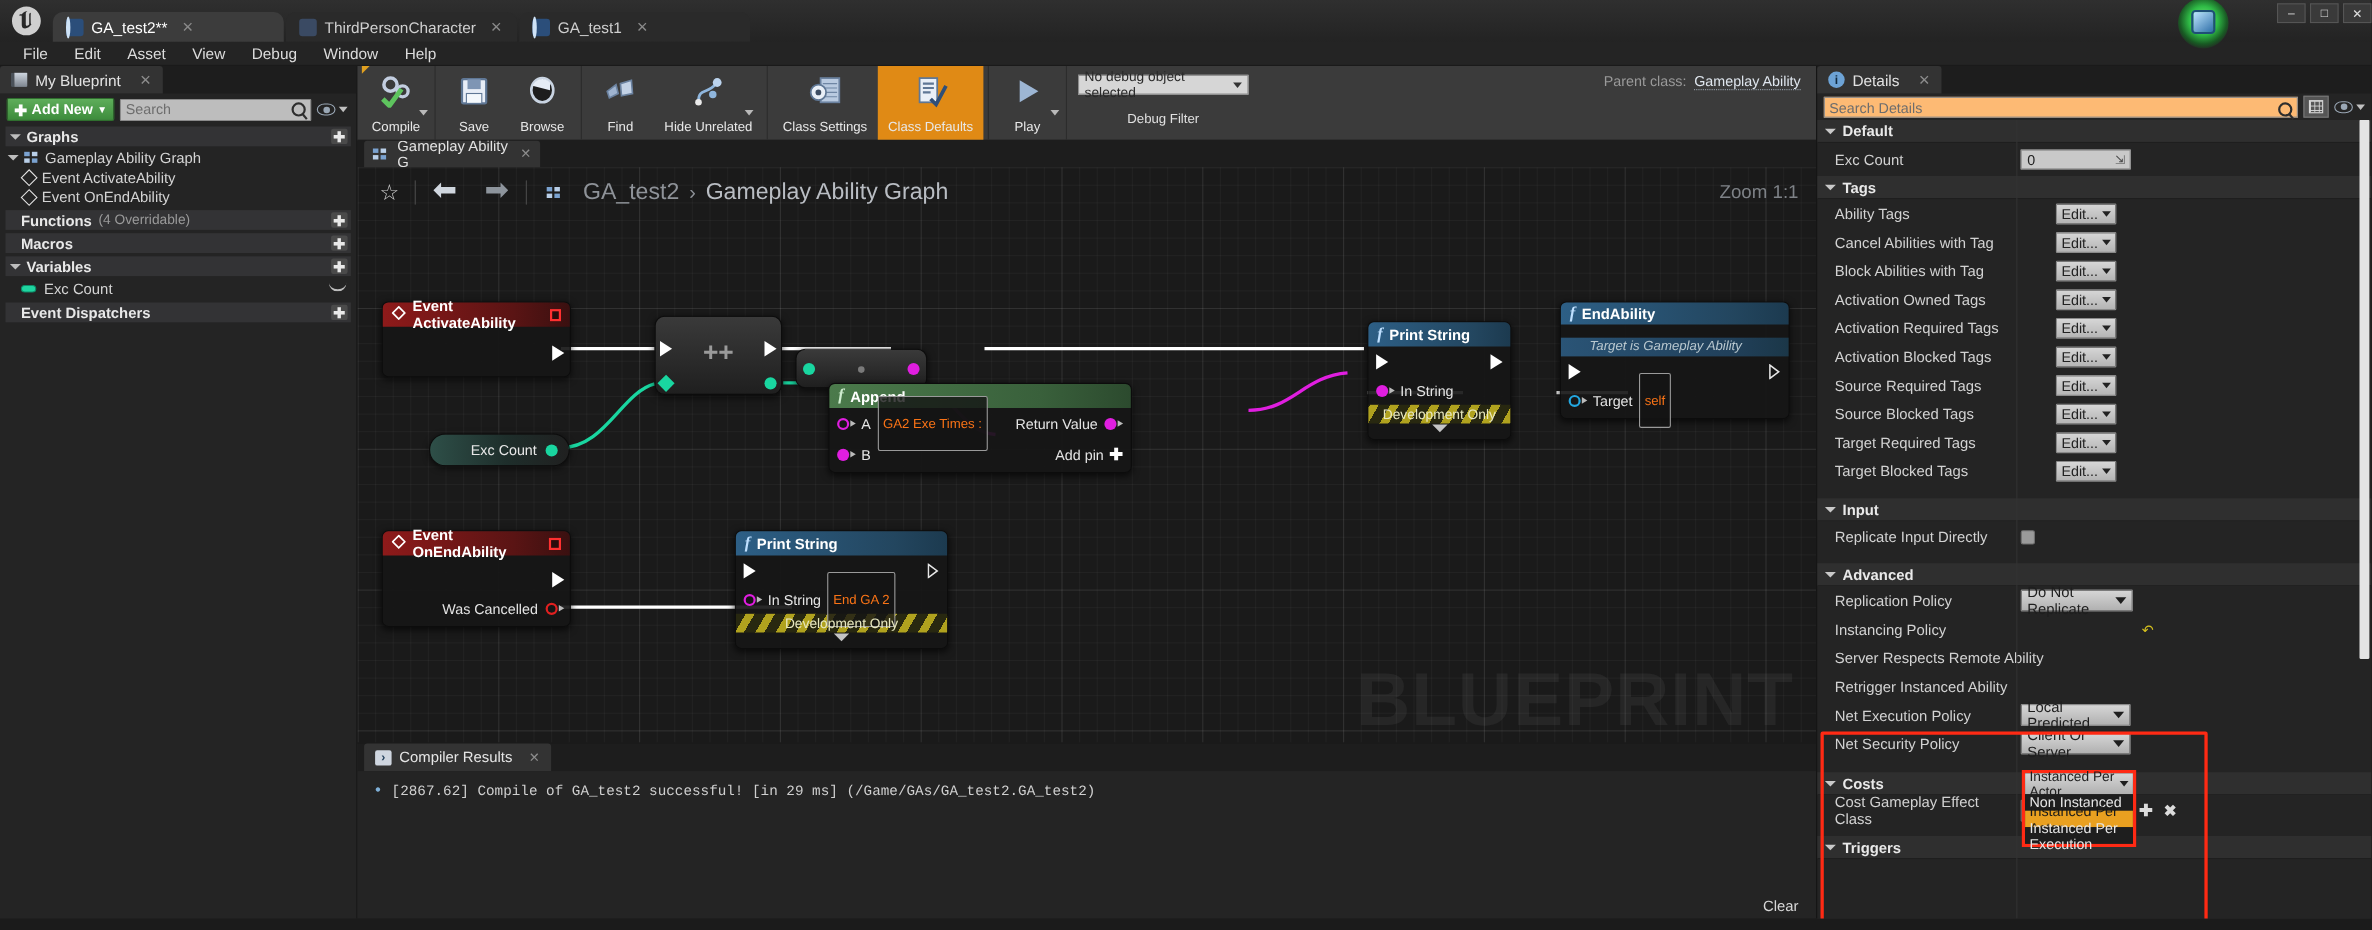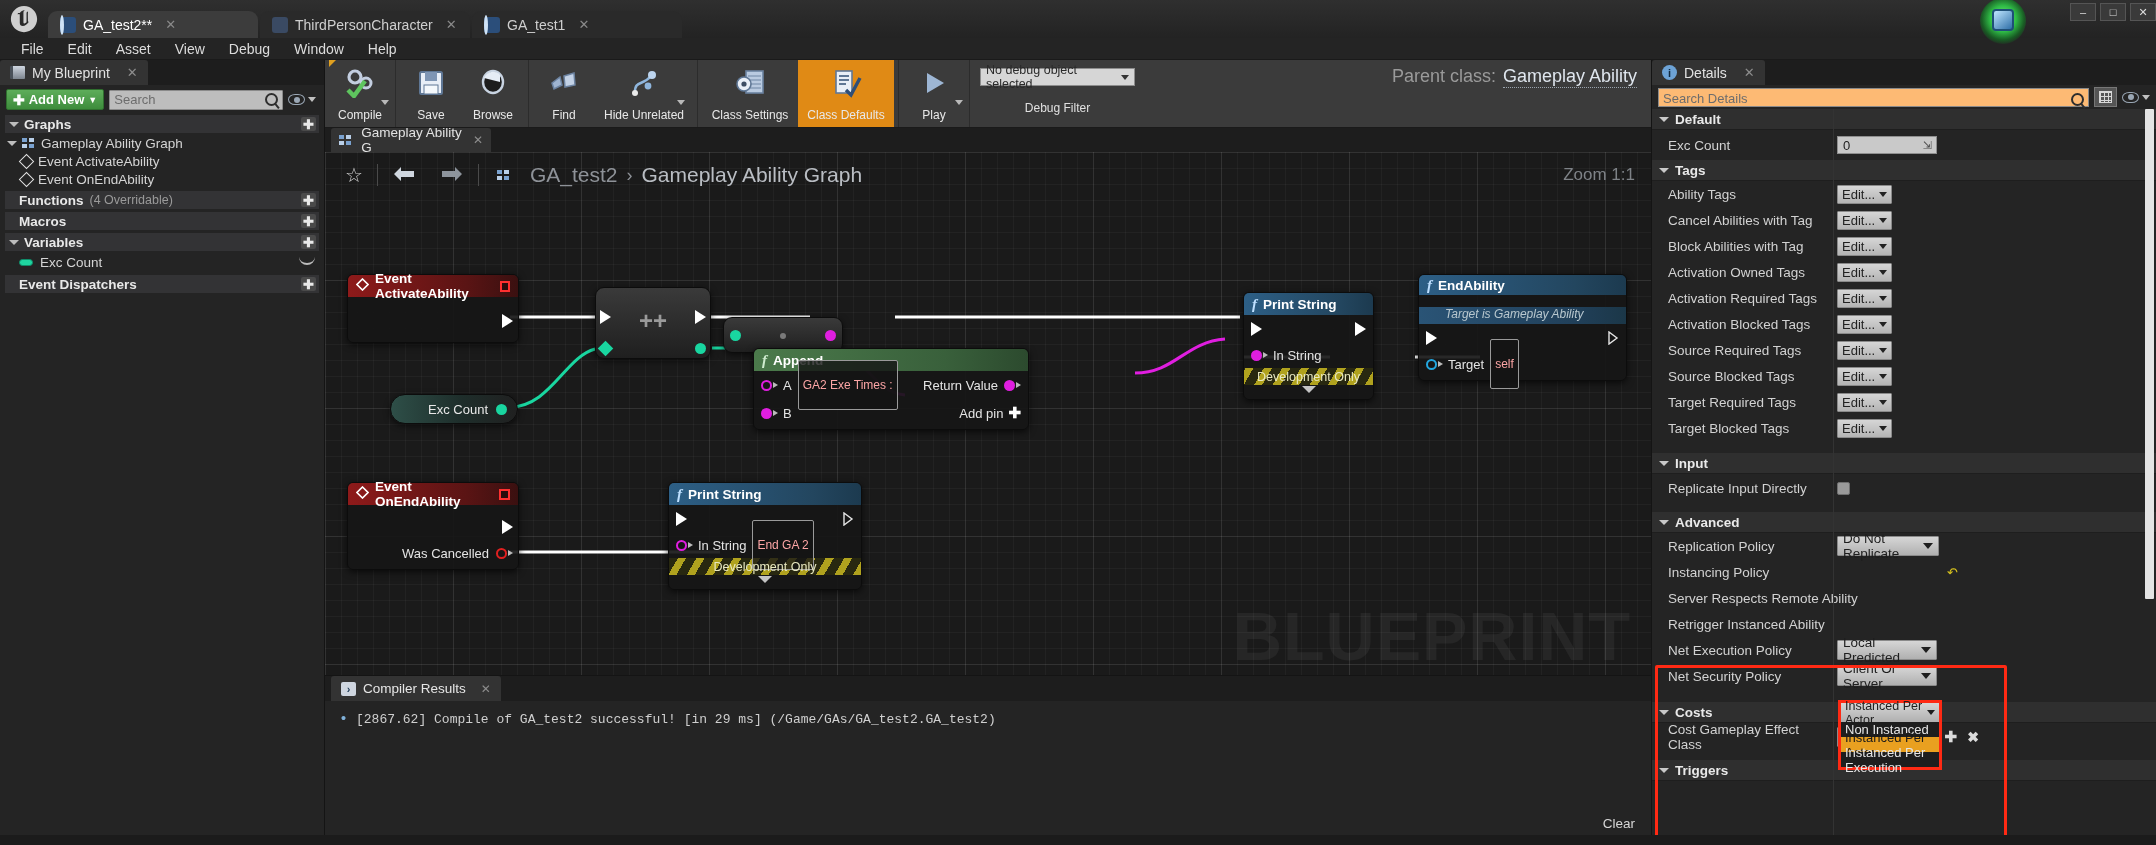--- a/index.html
+++ b/index.html
@@ -109,21 +109,21 @@
               border-left:4px solid transparent;border-right:4px solid transparent;border-top:5px solid #b9b9b9;}
   .corner-orange { position:absolute; left:0; top:0; width:0;height:0;
                    border-top:7px solid #e0a020; border-right:7px solid transparent; }
   .debugbox { display:flex; flex-direction:column; align-items:center; justify-content:flex-start;
               padding:8px 10px 0 10px; }
   .debugsel { width:155px; height:18px; background:#d6d6d6; border:1px solid #8d8d8d; color:#2a2a2a;
               font-size:12.5px; display:flex; align-items:center; padding:0 5px; }
   .debugsel .c { margin-left:auto; border-left:4px solid transparent;border-right:4px solid transparent;
                  border-top:5px solid #333; }
   .debuglabel { font-size:12px; color:#e0e0e0; margin-top:15px; }
-  .parentclass { margin-left:auto; display:flex; align-items:flex-start; padding:6px 14px 0 0; font-size:18px; }
+  .parentclass { margin-left:auto; display:flex; align-items:flex-start; padding:6px 14px 0 0; font-size:13px; }
 
   
   .graphtabrow { height:24px; background:#1d1d1d; display:flex; align-items:flex-end; padding-left:6px; }
   .gtab { height:24px; background:#333; display:flex; align-items:center; gap:4px; padding:0 8px;
           font-size:13.5px; color:#e2e2e2; border-radius:3px 3px 0 0; max-width:160px; overflow:hidden; }
 
   
   .graphwrap { flex:1 1 auto; position:relative; overflow:hidden; min-height:0;
                background:#1a1a1a; }
   .grid { position:absolute; inset:0;
@@ -159,21 +159,21 @@
   .prow { display:flex; align-items:center; height:20px; padding:0 7px; font-size:13px; color:#e4e4e4; }
   .prow .sp { flex:1; }
   .exec-out { width:0;height:0;border-left:11px solid #fff;border-top:7px solid transparent;
               border-bottom:7px solid transparent; }
   .exec-hollow { width:11px; height:14px; }
   .dot { width:11px;height:11px;border-radius:50%; }
   .dot.magenta{background:#e01ee0;} .dot.teal{background:#19d6a0;}
   .ring { width:11px;height:11px;border-radius:50%;border:2.5px solid #e01ee0; box-sizing:border-box;}
   .ring.red{border-color:#e02020;} .ring.cyan{border-color:#23a7e0;}
   .arrowtip { width:0;height:0;border-left:5px solid #bbb;border-top:3px solid transparent;border-bottom:3px solid transparent; margin-left:1px;}
-  .valuebox { background:rgba(20,20,20,.8); border:1px solid #9a9a9a; color:#fca5a5; font-size:12px;
+  .valuebox { background:rgba(20,20,20,.8); border:1px solid #9a9a9a; color:#f97316; font-size:12px;
               padding:17px 4px; border-radius:2px; margin-left:6px; }
   .devonly { height:17px; margin-top:3px; font-size:12.5px; color:#e8e8c0; display:flex;
              align-items:center; justify-content:center;
              background:repeating-linear-gradient(-60deg,#b0a21e 0px,#b0a21e 7px,#282810 7px,#282810 16px); }
   .collapse-tri { display:flex; justify-content:center; padding-top:1px; }
   .collapse-tri i { width:0;height:0;border-left:7px solid transparent;border-right:7px solid transparent;
                     border-top:7px solid #c4c4c4; }
   .redsq { width:11px;height:11px;border:2px solid #ff3030; background:#2a0c0c; margin-left:auto; }
   .varnode { position:absolute; height:30px; border-radius:15px;
              background:linear-gradient(90deg,#2e4f48,#1e2e2b 55%,#202020);
@@ -218,21 +218,21 @@
   .dsection .tri { width:0;height:0;border-left:5px solid transparent;border-right:5px solid transparent;
                    border-top:5px solid #c9c9c9; margin-right:6px; }
   .drow { height:27px; display:flex; align-items:center; font-size:13.5px; color:#d2d2d2; }
   .drow .lbl { width:180px; flex:0 0 180px; padding-left:16px; }
   .drow .val { flex:1; display:flex; align-items:center; padding-left:5px; }
   .divider-col { position:absolute; left:181px; top:0; bottom:0; width:1px; background:#333; }
   .numfield { width:100px; height:18px; background:#c9c9c9; border:1px solid #8f8f8f; color:#222;
               font-size:13px; display:flex; align-items:center; padding:0 5px; position:relative; }
   .numfield .spin { position:absolute; right:4px; color:#4a4a4a; font-size:11px; }
   .editbtn { height:19px; min-width:44px; background:linear-gradient(#d6d6d6,#b4b4b4); border:1px solid #8a8a8a;
-             color:#222; font-size:13px; display:flex; align-items:center; gap:4px; padding:0 4px; border-radius:1px; }
+             color:#222; font-size:13px; display:flex; align-items:center; gap:4px; padding:0 4px; border-radius:1px;margin-left:32px; }
   .editbtn .c { border-left:4px solid transparent;border-right:4px solid transparent;border-top:5px solid #222; }
   .combo { height:20px; background:linear-gradient(#d6d6d6,#b0b0b0); border:1px solid #8a8a8a; color:#1e1e1e;
            font-size:13.5px; display:flex; align-items:center; gap:8px; padding:0 5px; border-radius:1px; }
   .combo .c { margin-left:auto; border-left:5px solid transparent;border-right:5px solid transparent;border-top:6px solid #1e1e1e; }
   .checkbox { width:13px;height:13px;background:#9a9a9a;border:1px solid #6f6f6f; border-radius:2px; }
   .dlist .scrollbar { position:absolute; right:2px; top:0; width:9px; height:490px; background:#e4e4e4; border-radius:1px;}
 
   
   .redbox { position:absolute; border:3px solid #ff2a14; border-radius:2px; pointer-events:none; }
   .dropdown-open { position:absolute; background:#1a1a1a; border:3px solid #ff2a14; z-index:40; }

